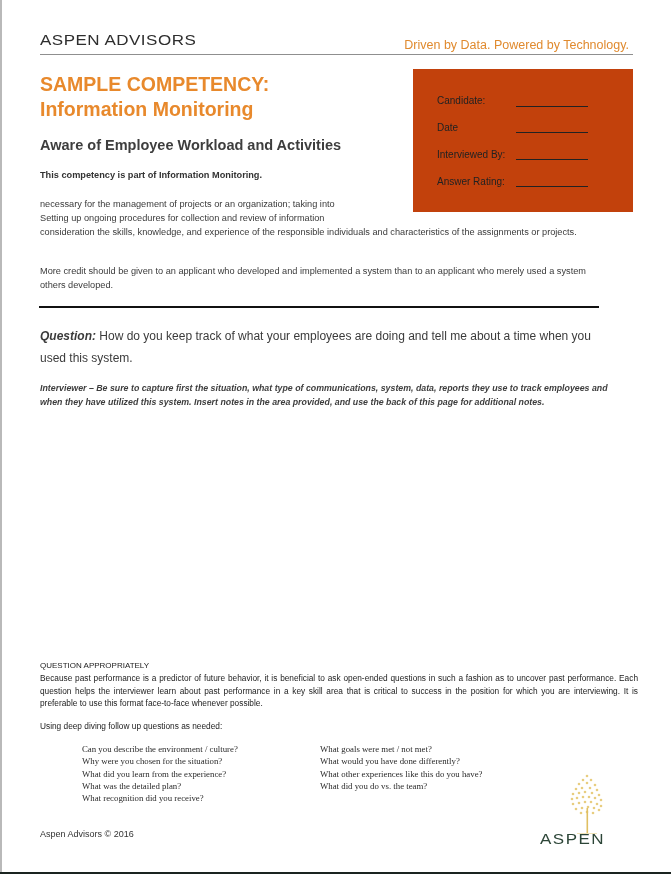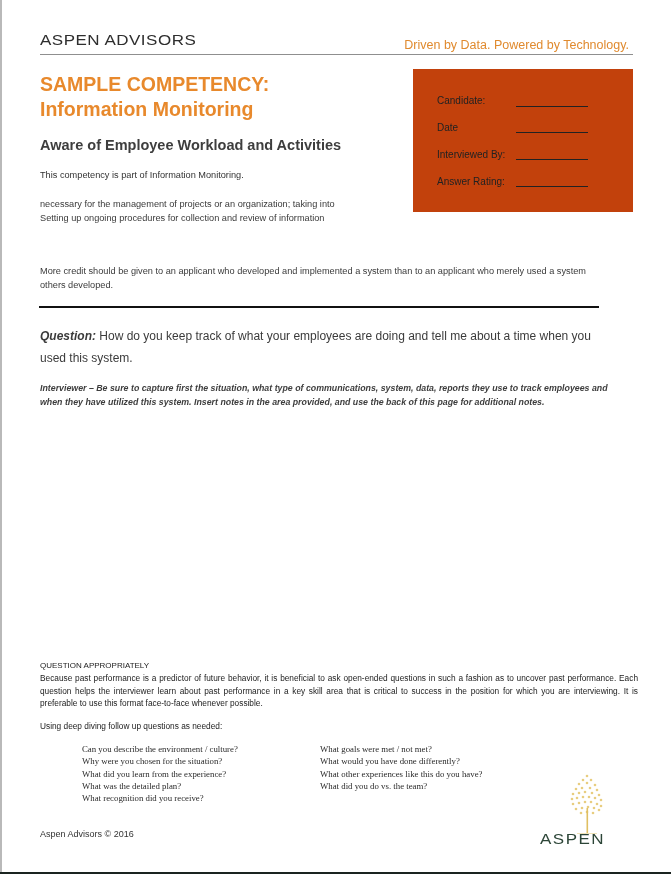--- a/index.html
+++ b/index.html
@@ -13,21 +13,21 @@
   .tagline { position:absolute; right:42px; top:38px; font-size:12.5px; color:#e08a2e; }
   .header-rule { position:absolute; left:40px; top:54px; width:593px; height:1px; background:#8f8f8f; }
 
   .title { position:absolute; left:40px; top:72px; color:#e8892c; font-weight:bold; font-size:19.5px; line-height:25px; }
 
   .info-box { position:absolute; left:413px; top:69px; width:220px; height:143px; background:#c2410c; }
   .info-row { position:absolute; left:24px; font-size:10px; color:#222; }
   .info-line { position:absolute; left:103px; width:72px; height:1px; background:#222; }
 
   .subtitle { position:absolute; left:40px; top:137px; font-size:14.5px; font-weight:bold; color:#3e3e3e; }
-  .part-of { position:absolute; left:40px; top:170px; font-size:9.2px; font-weight:normal; color:#333; }
+  .part-of { position:absolute; left:40px; top:170px; font-size:9.2px; font-weight:bold; color:#333; }
   .desc { position:absolute; left:40px; top:197px; width:560px; font-size:9.2px; line-height:14px; color:#3a3a3a; }
   .desc .l1 { display:block; }
   .credit { position:absolute; left:40px; top:264px; width:560px; font-size:9.2px; line-height:14px; color:#3a3a3a; }
   .thick-rule { position:absolute; left:39px; top:306px; width:560px; height:2px; background:#111; }
 
   .question { position:absolute; left:40px; top:325px; width:580px; font-size:12px; line-height:22px; color:#3b3b3b; }
   .question .q-label { font-weight:bold; font-style:italic; }
   .interviewer-note { position:absolute; left:40px; top:382px; width:580px; font-size:8.8px; line-height:13.5px;
                       font-style:italic; font-weight:bold; color:#3d3d3d; }
 
@@ -64,20 +64,21 @@
   <div class="info-line" style="top:90px"></div>
   <div class="info-row" style="top:107px">Answer Rating:</div>
   <div class="info-line" style="top:117px"></div>
 </div>
 
 <div class="subtitle">Aware of Employee Workload and Activities</div>
 <div class="part-of">This competency is part of Information Monitoring.</div>
 <div class="desc">
   <span class="l1">necessary for the management of projects or an organization; taking into</span>
   <span class="l1">Setting up ongoing procedures for collection and review of information</span>
+  <span class="l1">consideration the skills, knowledge, and experience of the responsible individuals and characteristics of the assignments or projects.</span>
 </div>
 <div class="credit">More credit should be given to an applicant who developed and implemented a system than to an applicant who merely used a system others developed.</div>
 <div class="thick-rule"></div>
 
 <div class="question">
   <span class="q-label">Question:</span><span> How do you keep track of what your employees are doing and tell me about a time when you used this system.</span>
 </div>
 <div class="interviewer-note">Interviewer – Be sure to capture first the situation, what type of communications, system, data, reports they use to track employees and when they have utilized this system. Insert notes in the area provided, and use the back of this page for additional notes.</div>
 
 <div class="qa-heading">QUESTION APPROPRIATELY</div>

